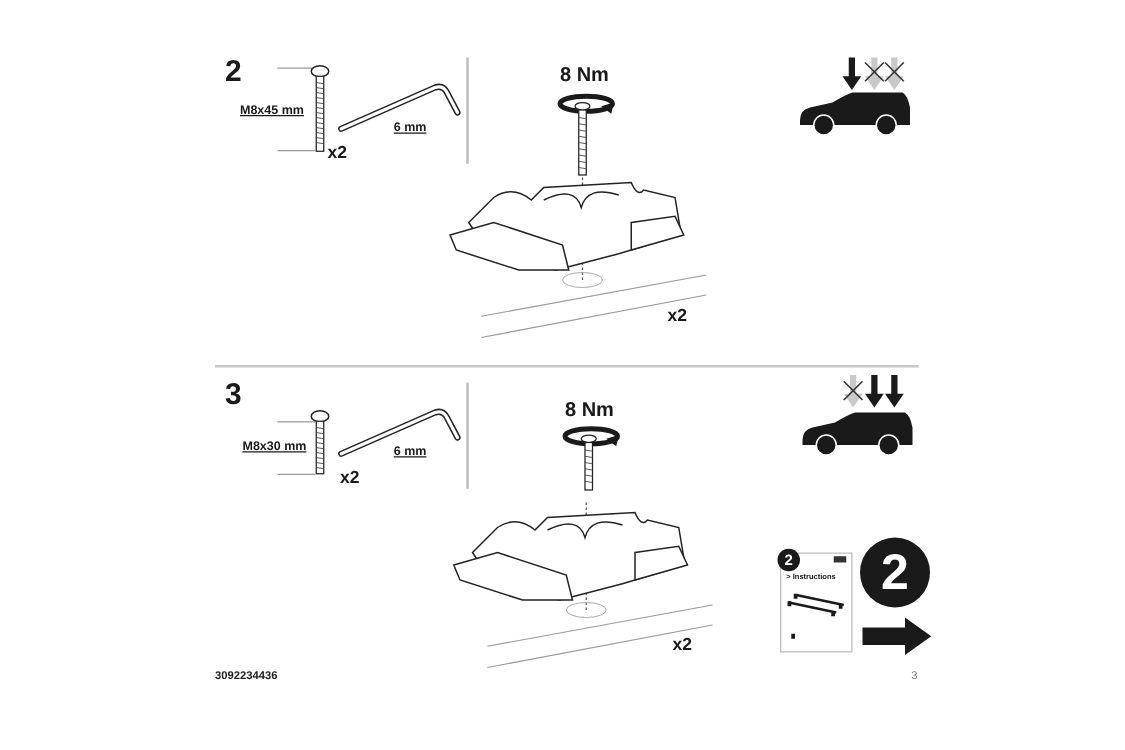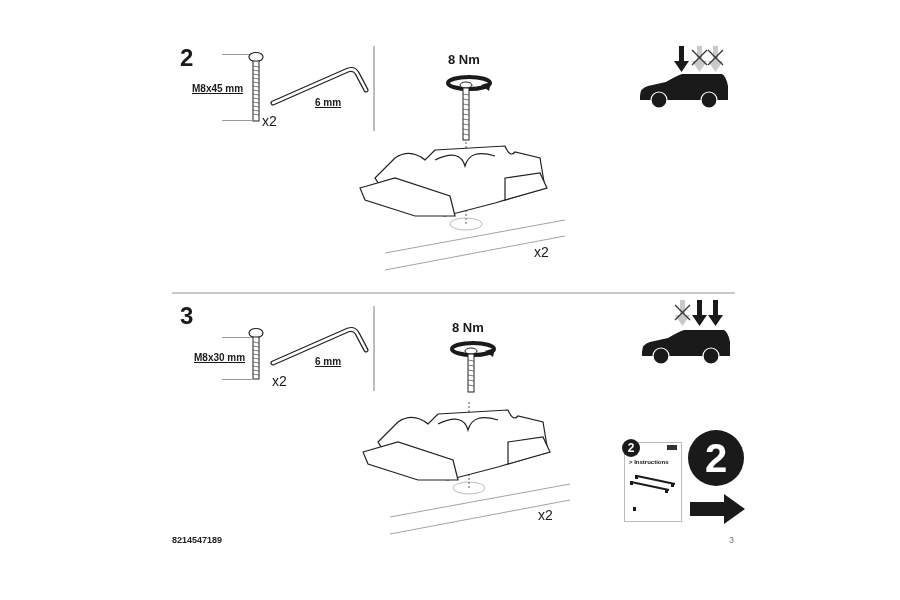--- a/index.html
+++ b/index.html
@@ -1,22 +1,22 @@
 <!DOCTYPE html>
 <html><head>
 <meta charset="utf-8">
 <style>
   html, body { margin: 0; padding: 0; background: #ffffff; }
   body { width: 900px; height: 600px; position: relative; overflow: hidden;
          font-family: "Liberation Sans", "DejaVu Sans", sans-serif; color: #111; }
   .abs { position: absolute; }
   .step-num { font-size: 24px; font-weight: bold; color: #1a1a1a; }
   .label { font-size: 10px; color: #1a1a1a; font-weight: bold; text-decoration: underline; }
-  .qty { font-size: 14px; font-weight: normal; color: #1a1a1a; }
-  .torque { font-size: 13px; font-weight: bold; color: #1a1a1a; }
+  .qty { font-size: 14px; font-weight: bold; color: #1a1a1a; }
+  .torque { font-size: 16px; font-weight: bold; color: #1a1a1a; }
   .vline { width: 2px; background: #bdbdbd; }
   .hdiv { height: 2px; background: #c8c8c8; }
   .footer { font-size: 9px; color: #222; font-weight: bold; }
   .pagenum { font-size: 9px; color: #777; }
   svg { position: absolute; overflow: visible; }
 </style>
 </head>
 <body>
 
 <div class="abs step-num" style="left:180px; top:44px;">2</div>
@@ -206,14 +206,14 @@
   </svg>
   <div class="abs" style="left:8px; top:64px; width:3px; height:4px; background:#1a1a1a;"></div>
 </div>
 
 <div class="abs" style="left:688px; top:430px; width:56px; height:56px; border-radius:50%; background:#1a1a1a; color:#fff; font-size:40px; font-weight:bold; text-align:center; line-height:56px;">2</div>
 
 <svg style="left:690px; top:494px;" width="56" height="30">
   <polygon points="0,8 34,8 34,0 55,15 34,30 34,22 0,22" fill="#1a1a1a"></polygon>
 </svg>
 
-<div class="abs footer" style="left:172px; top:535px;">8214547189</div>
+<div class="abs footer" style="left:172px; top:535px;">3092234436</div>
 <div class="abs pagenum" style="left:729px; top:535px;">3</div>
 
 </body></html>

